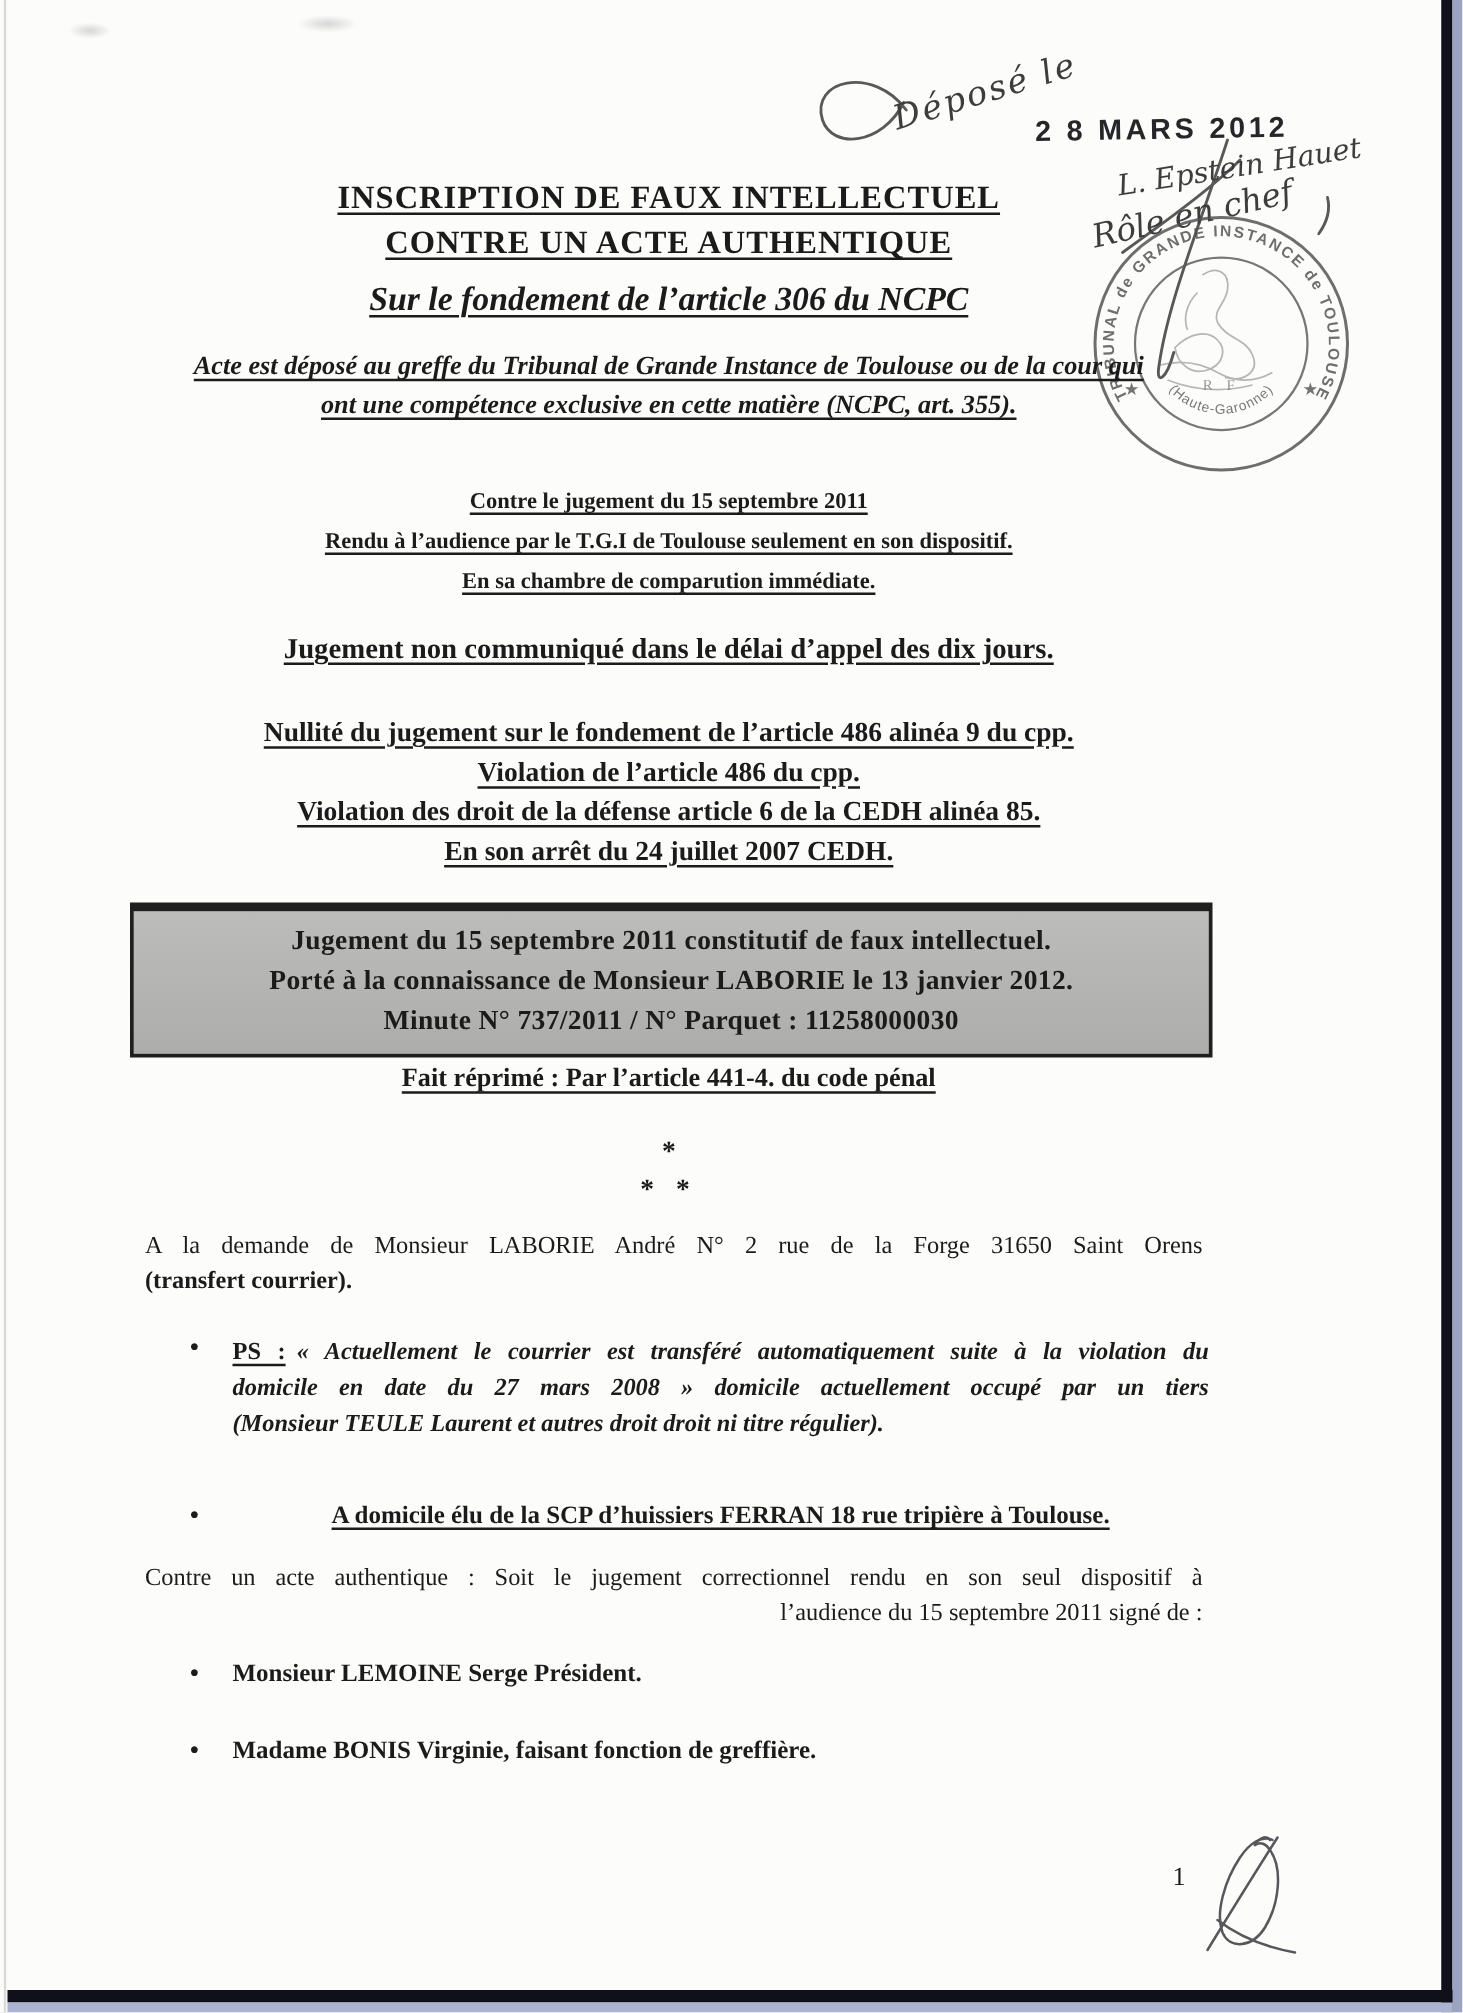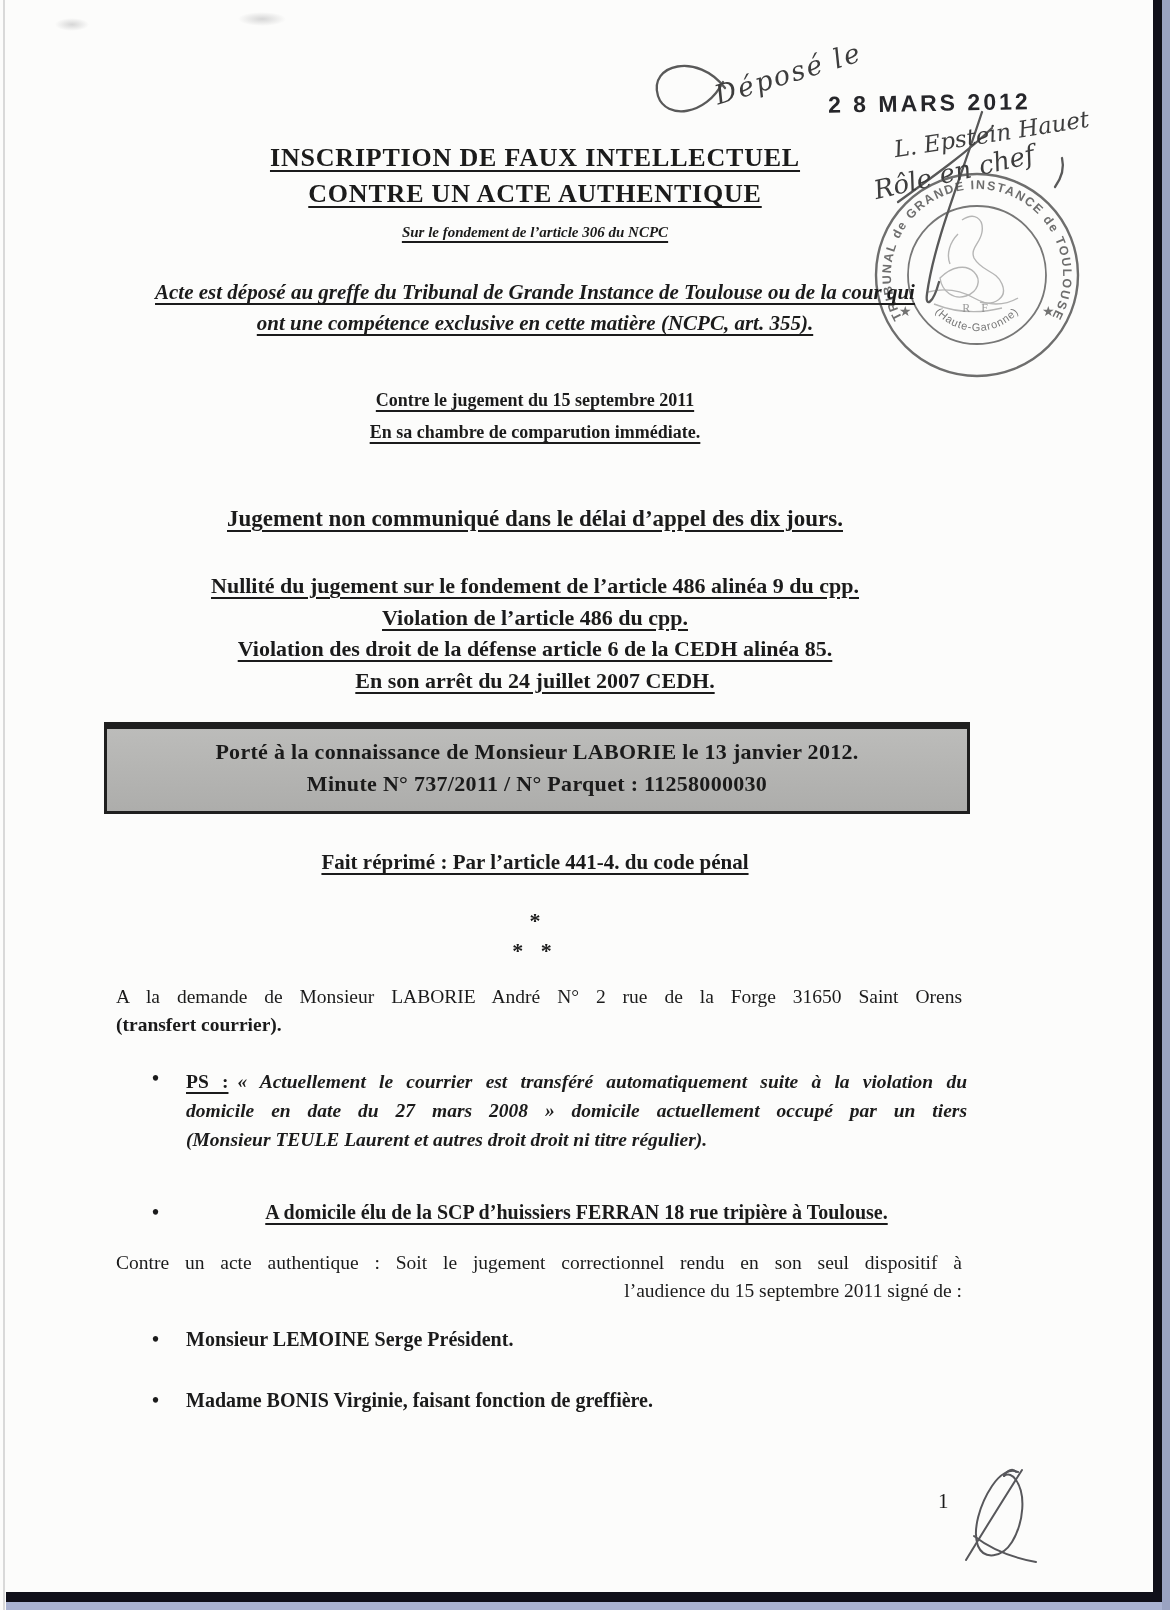--- a/index.html
+++ b/index.html
@@ -17,21 +17,21 @@
   
   .edge-right-slate{position:absolute;right:0;top:0;width:8px;height:100%;background:#9aa3c2;}
   .edge-right-black{position:absolute;right:8px;top:0;width:9px;height:100%;background:#10101a;}
   .edge-bottom-slate{position:absolute;left:6px;right:8px;bottom:0;height:8px;background:#aab3d2;}
   .edge-bottom-black{position:absolute;left:6px;right:8px;bottom:8px;height:10px;background:#10101a;}
   .edge-left-line{position:absolute;left:3px;top:0;width:2px;height:100%;background:#d9d9d9;}
   .smudge{position:absolute;border-radius:50%;background:radial-gradient(closest-side,#d6d6d6,rgba(255,255,255,0));}
 
   
   .title{top:140px;font-size:26px;line-height:36px;letter-spacing:.8px;}
-  .subtitle{top:224px;font-size:15px;}
+  .subtitle{top:224px;font-size:27px;}
   .filing{top:277px;font-size:21px;line-height:31px;}
   .jheading{top:384px;font-size:18px;line-height:32px;}
   .notcom{top:506px;font-size:23px;}
   .nullity{top:570px;font-size:22px;line-height:31.5px;}
 
   .graybox{
     left:104px;top:722px;width:860px;
     background:linear-gradient(180deg,#bcbcba,#adadab);
     border:3px solid #1f1f1f;border-top-width:7px;
     padding:7px 0 11px 0;
@@ -134,35 +134,37 @@
     <span class="u">Sur le fondement de l’article 306 du NCPC</span>
   </div>
 
   <div class="abs col center b i filing">
     <div><span class="u">Acte est déposé au greffe du Tribunal de Grande Instance de Toulouse ou de la cour qui</span></div>
     <div><span class="u">ont une compétence exclusive en cette matière  (NCPC, art. 355).</span></div>
   </div>
 
   <div class="abs col center b jheading">
     <div><span class="u">Contre le jugement du 15 septembre 2011</span></div>
+    <div><span class="u">Rendu à l’audience par le T.G.I de Toulouse seulement en son dispositif.</span></div>
     <div><span class="u">En sa chambre de comparution immédiate.</span></div>
   </div>
 
   <div class="abs col center b notcom">
     <span class="u">Jugement non communiqué dans le délai d’appel des dix jours.</span>
   </div>
 
   <div class="abs col center b nullity">
     <div><span class="u">Nullité du jugement sur le fondement de l’article 486 alinéa 9 du cpp.</span></div>
     <div><span class="u">Violation de l’article 486 du cpp.</span></div>
     <div><span class="u">Violation des droit de la défense article 6 de la CEDH alinéa 85.</span></div>
     <div><span class="u">En son arrêt du 24 juillet 2007 CEDH.</span></div>
   </div>
 
   <div class="abs graybox">
+    <div>Jugement du 15 septembre 2011 constitutif de faux intellectuel.</div>
     <div>Porté à la connaissance de Monsieur LABORIE le 13 janvier 2012.</div>
     <div>Minute N° 737/2011 / N° Parquet : 11258000030</div>
   </div>
 
   <div class="abs col center b fait">
     <span class="u">Fait réprimé : Par l’article 441-4. du code pénal</span>
   </div>
 
   <div class="abs col center star1">*</div>
   <div class="abs col center star2">* *</div>

